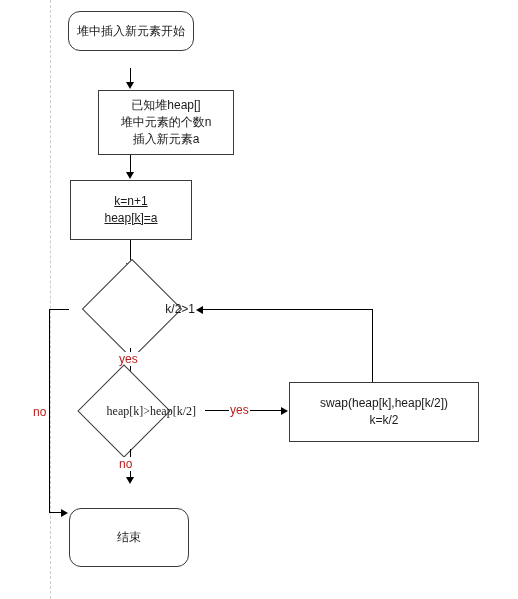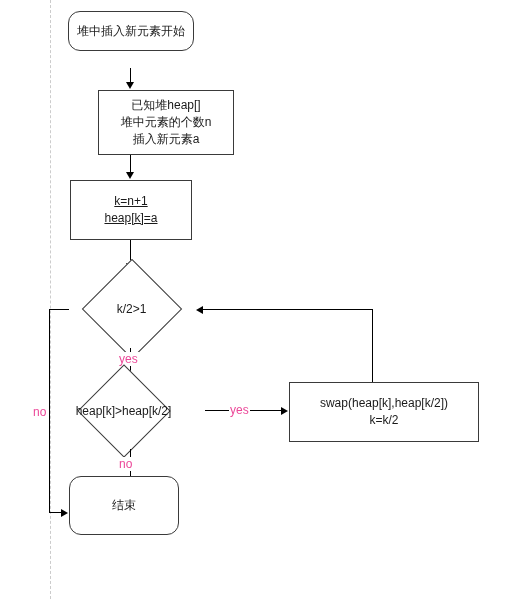--- a/index.html
+++ b/index.html
@@ -58,21 +58,21 @@
     background: #ffffff;
     border: 1px solid #3a3a3a;
     transform: translate(-50%, -50%) rotate(45deg);
   }
   .diamond .dlabel {
     position: absolute;
     left: 0;
     top: 50%;
     width: 100%;
     transform: translateY(-50%);
-    text-align: center;
+    text-align: right;
     font-size: 12px;
     line-height: 16px;
     color: #1a1a1a;
     white-space: nowrap;
   }
   
   .ln {
     position: absolute;
     background: #000000;
   }
@@ -97,21 +97,21 @@
   .arrow.right {
     border-top: 4px solid transparent;
     border-bottom: 4px solid transparent;
     border-left: 7px solid #000000;
   }
   
   .elabel {
     position: absolute;
     font-size: 12px;
     line-height: 14px;
-    color: #ec4899;
+    color: #b91c1c;
     background: #ffffff;
     padding: 0 1px;
     white-space: nowrap;
   }
 </style>
 </head>
 <body>
 
 <div id="canvas">
 
@@ -148,21 +148,21 @@
 
   <div class="ln h" style="left:49px; top:309px; width:20px;"></div>
   <div class="ln v" style="left:49px; top:309px; height:204px;"></div>
   <div class="ln h" style="left:49px; top:512px; width:13px;"></div>
   <div class="arrow right" style="left:61px; top:509px;"></div>
   <div class="elabel" style="left:32px; top:405px;">no</div>
 
   <div class="ln v" style="left:130px; top:348px; height:24px;"></div>
   <div class="elabel" style="left:118px; top:352px;">yes</div>
 
-  <div class="diamond" style="left:51px; top:372px; width:145px; height:77px;">
+  <div class="diamond" style="left:51px; top:372px; width:145px; height:77px;font-family:Liberation Serif, serif;">
     <div class="shape" style="width:64px; height:64px;"></div>
     <div class="dlabel">heap[k]&gt;heap[k/2]</div>
   </div>
 
   <div class="ln h" style="left:205px; top:410px; width:77px;"></div>
   <div class="arrow right" style="left:281px; top:407px;"></div>
   <div class="elabel" style="left:229px; top:403px;">yes</div>
 
   <div class="ln v" style="left:130px; top:449px; height:28px;"></div>
   <div class="arrow down" style="left:126px; top:477px;"></div>
@@ -170,17 +170,17 @@
 
   <div class="node" style="left:289px; top:382px; width:190px; height:60px;">
     <span class="txt">swap(heap[k],heap[k/2])
 k=k/2</span>
   </div>
 
   <div class="ln v" style="left:372px; top:309px; height:73px;"></div>
   <div class="ln h" style="left:203px; top:309px; width:170px;"></div>
   <div class="arrow left" style="left:196px; top:306px;"></div>
 
-  <div class="node rounded" style="left:69px; top:476px; width:110px; height:59px;justify-content:center;">
+  <div class="node rounded" style="left:69px; top:508px; width:120px; height:59px;justify-content:center;">
     <span class="txt">结束</span>
   </div>
 
 </div>
 
 </body></html>

